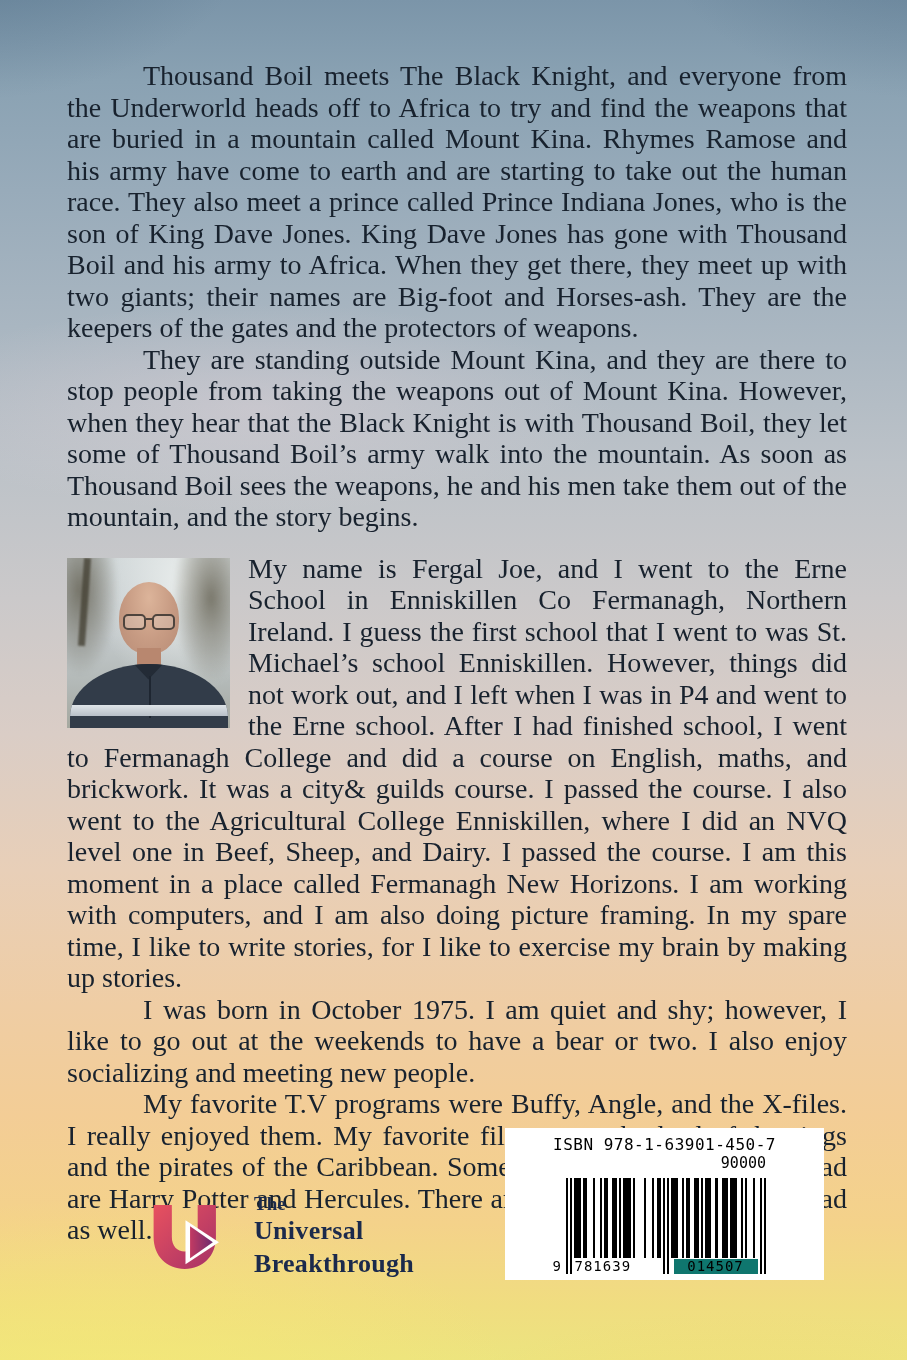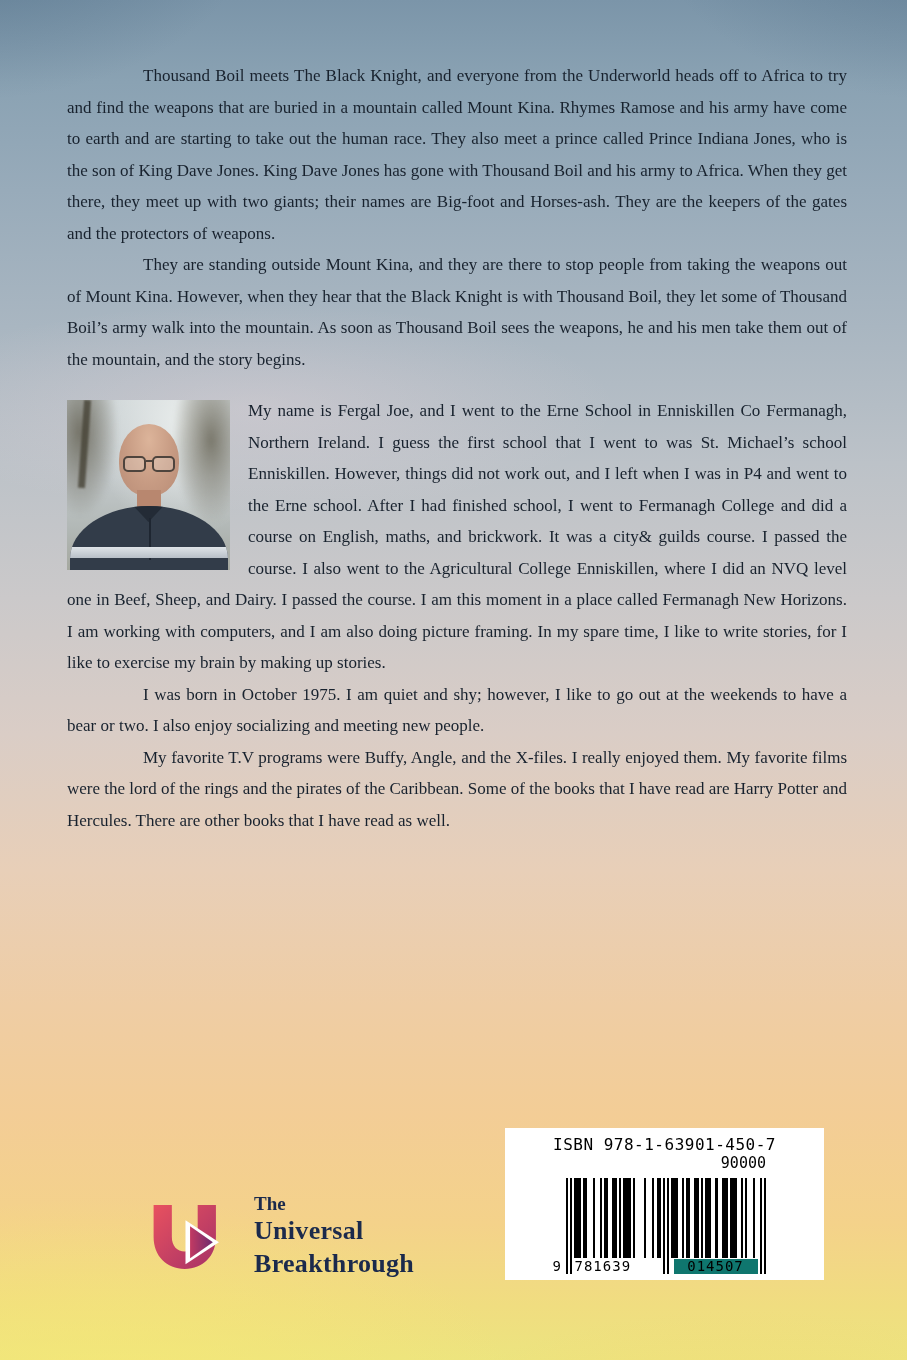--- a/index.html
+++ b/index.html
@@ -15,21 +15,21 @@
       radial-gradient(ellipse 520px 150px at 28% 30%, rgba(236,216,220,0.35), transparent 70%),
       radial-gradient(ellipse 640px 330px at 12% 104%, rgba(246,232,118,0.80), transparent 66%),
       radial-gradient(ellipse 620px 300px at 82% 110%, rgba(250,208,110,0.65), transparent 62%),
       linear-gradient(180deg,
         #7b95a9 0%, #8aa2b3 6%, #98abba 14%, #a9b6c1 24%, #bcc2c8 34%,
         #cbc9ca 44%, #dacdc6 54%, #e8cfb8 64%, #efcda4 74%, #f3cd96 82%,
         #f4d28a 90%, #f0dd80 96%, #ece47f 100%);
   }
   .content {
     position: absolute; left: 67px; top: 60px; width: 780px;
-    color: #18222e; font-size: 17px; line-height: 31.5px; text-align: justify;
+    color: #18222e; font-size: 28px; line-height: 31.5px; text-align: justify;
   }
   p.para { margin: 0; }
   p.indent { text-indent: 76px; }
   .bio { margin-top: 20px; font-family: Liberation Serif, serif; }
 
   
   .photo {
     float: left; width: 163px; height: 170px; margin: 5px 18px 6px 0;
     position: relative; overflow: hidden;
     background:

